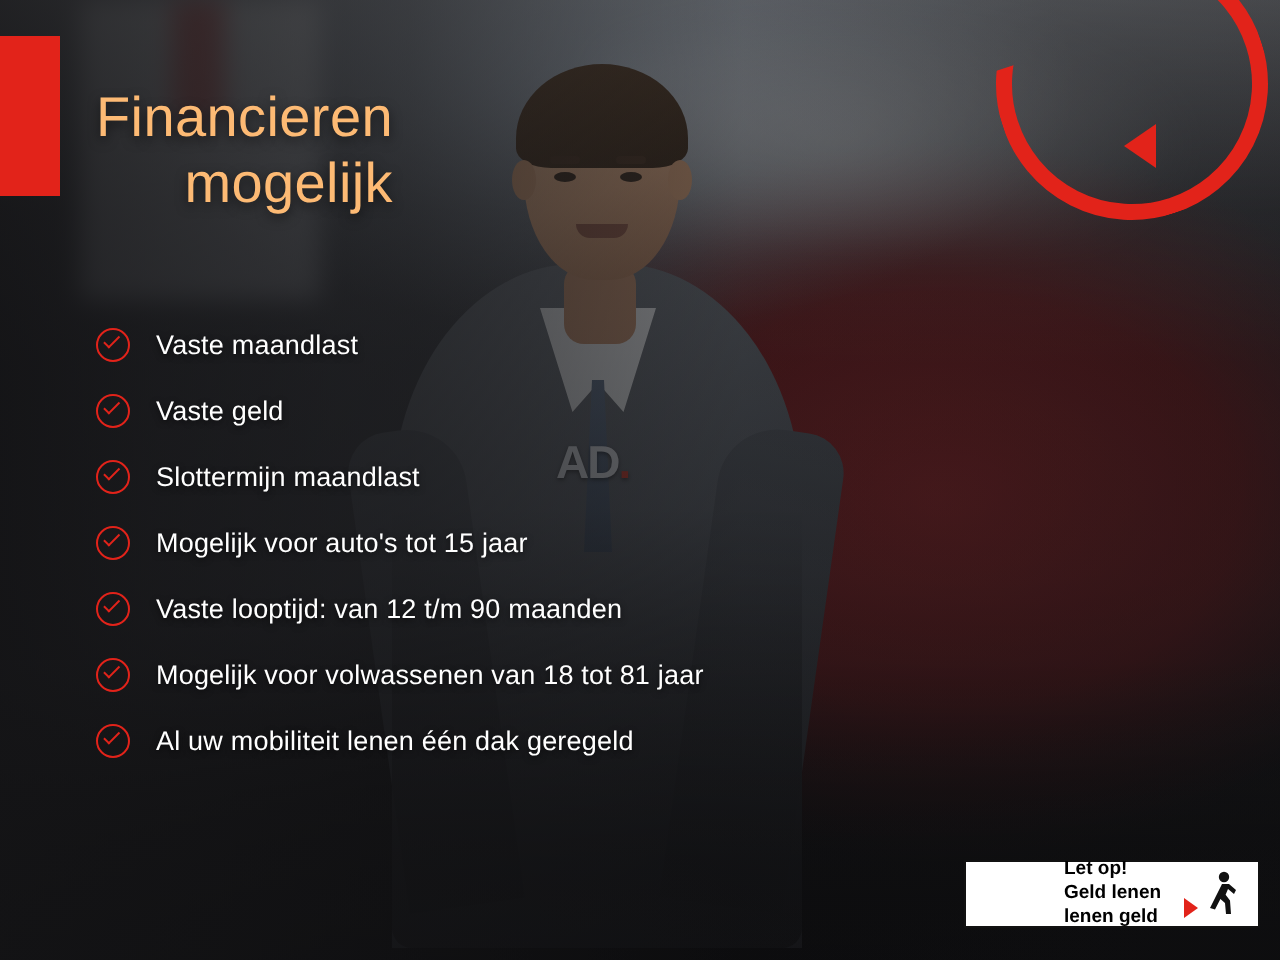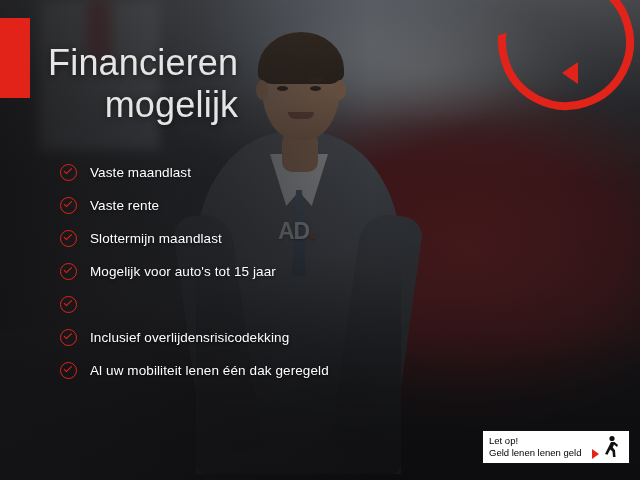--- a/index.html
+++ b/index.html
@@ -187,34 +187,34 @@
     position: absolute; right: 62px; top: 62px;
     width: 0; height: 0;
     border-top: 11px solid transparent;
     border-bottom: 11px solid transparent;
     border-right: 16px solid #e2231a;
   }
 
   
   .headline {
     position: absolute; left: 48px; top: 42px;
-    color: #e5e5e5;
-    font-size: 36px;
+    color: #fdba74;
+    font-size: 28px;
     line-height: 1.18;
     font-weight: 400;
     letter-spacing: 0.2px;
     text-shadow: 0 2px 6px rgba(0,0,0,0.55);
     max-width: 330px;
   }
   .headline .l2 { display: block; text-align: right; }
 
   
   .features {
     position: absolute;
-    left: 60px;
+    left: 48px;
     top: 156px;
     width: 420px;
   }
   .feat {
     display: flex;
     align-items: center;
     height: 32px;
     margin-bottom: 1px;
   }
   .check-badge {
@@ -253,22 +253,23 @@
     border: 1px solid #111;
     display: flex;
     align-items: center;
     padding: 0 6px;
     box-sizing: border-box;
   }
   .warning-text {
     flex: 1 1 auto;
     color: #000;
     font-size: 9.5px;
-    font-weight: normal;
+    font-weight: bold;
     line-height: 1.25;
+    margin-left: 43px;
   }
   .warning-icon {
     flex: 0 0 auto;
     width: 26px; height: 26px;
     position: relative;
   }
   .warning-icon svg { display: block; }
   .warn-arrow {
     position: absolute;
     left: -5px; bottom: 1px;
@@ -319,36 +320,37 @@
     <span class="l2">mogelijk</span>
   </div>
 
   <div class="features">
     <div class="feat">
       <span class="check-badge"></span>
       <span class="feat-label">Vaste maandlast</span>
     </div>
     <div class="feat">
       <span class="check-badge"></span>
-      <span class="feat-label">Vaste rente</span>
+      <span class="feat-label">Vaste geld</span>
     </div>
     <div class="feat">
       <span class="check-badge"></span>
       <span class="feat-label">Slottermijn maandlast</span>
     </div>
     <div class="feat">
       <span class="check-badge"></span>
       <span class="feat-label">Mogelijk voor auto's tot 15 jaar</span>
     </div>
     <div class="feat">
       <span class="check-badge"></span>
-    </div>
-    <div class="feat">
-      <span class="check-badge"></span>
-      <span class="feat-label">Inclusief overlijdensrisicodekking</span>
+      <span class="feat-label">Vaste looptijd: van 12 t/m 90 maanden</span>
+    </div>
+    <div class="feat">
+      <span class="check-badge"></span>
+      <span class="feat-label">Mogelijk voor volwassenen van 18 tot 81 jaar</span>
     </div>
     <div class="feat">
       <span class="check-badge"></span>
       <span class="feat-label">Al uw mobiliteit lenen één dak geregeld</span>
     </div>
   </div>
 
   <div class="warning">
     <div class="warning-text">
       <div>Let op!</div>

